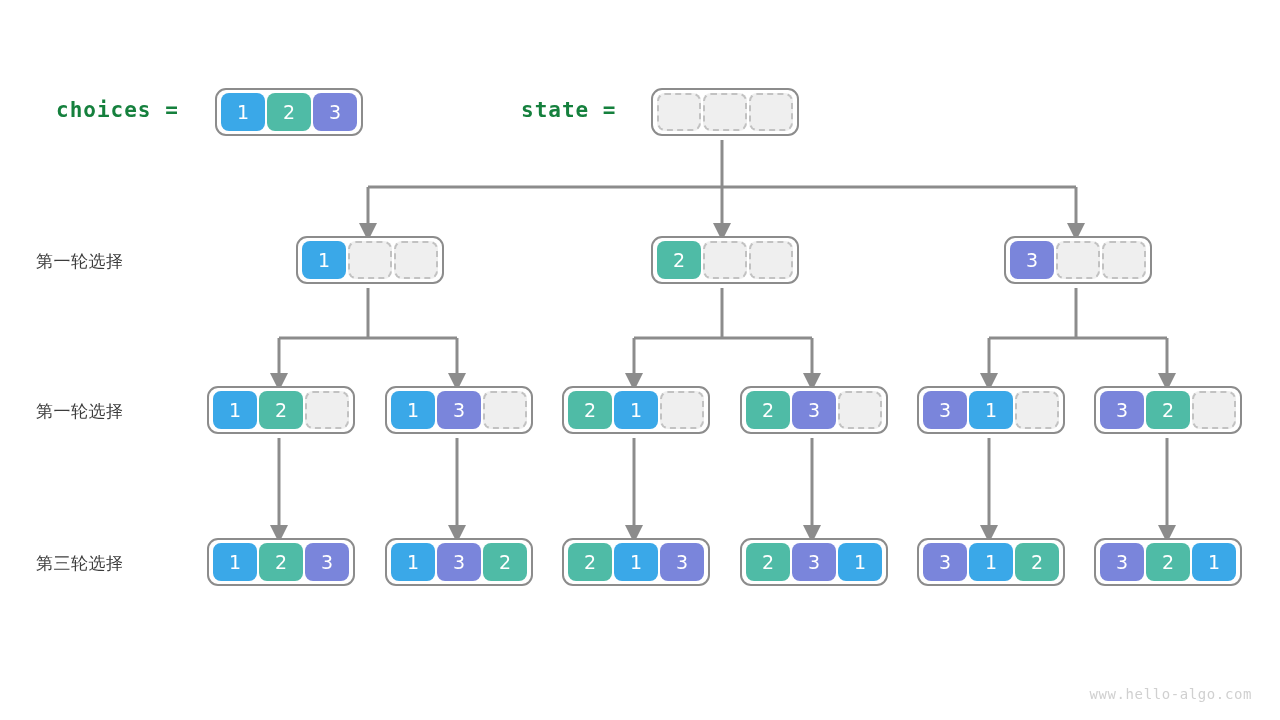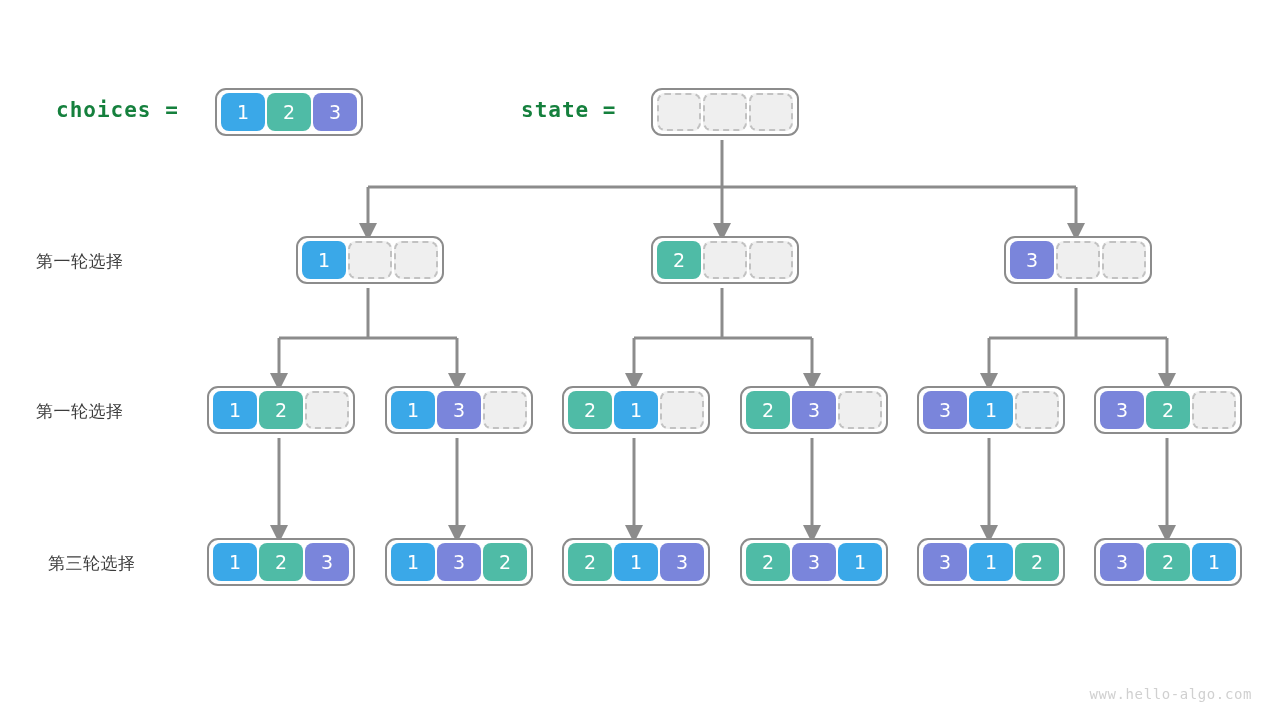--- a/index.html
+++ b/index.html
@@ -140,21 +140,21 @@
 
   <div class="mono-label" style="left:521px; top:98px;">state =</div>
   <div class="array" id="state-array" style="left:651px; top:88px;">
       <div class="cell empty"></div>
       <div class="cell empty"></div>
       <div class="cell empty"></div>
     </div>
 
   <div class="row-label" style="left:36px; top:250px;">第一轮选择</div>
   <div class="row-label" style="left:36px; top:400px;">第一轮选择</div>
-  <div class="row-label" style="left:48px; top:552px;">第三轮选择</div>
+  <div class="row-label" style="left:36px; top:552px;">第三轮选择</div>
 
   <div id="nodes-layer">
       <div class="array" style="left: 296px; top: 236px;">
         <div class="cell" style="background: rgb(58, 168, 232);">1</div>
         <div class="cell empty"></div>
         <div class="cell empty"></div>
       </div>
       <div class="array" style="left: 651px; top: 236px;">
         <div class="cell" style="background: rgb(79, 187, 166);">2</div>
         <div class="cell empty"></div>

